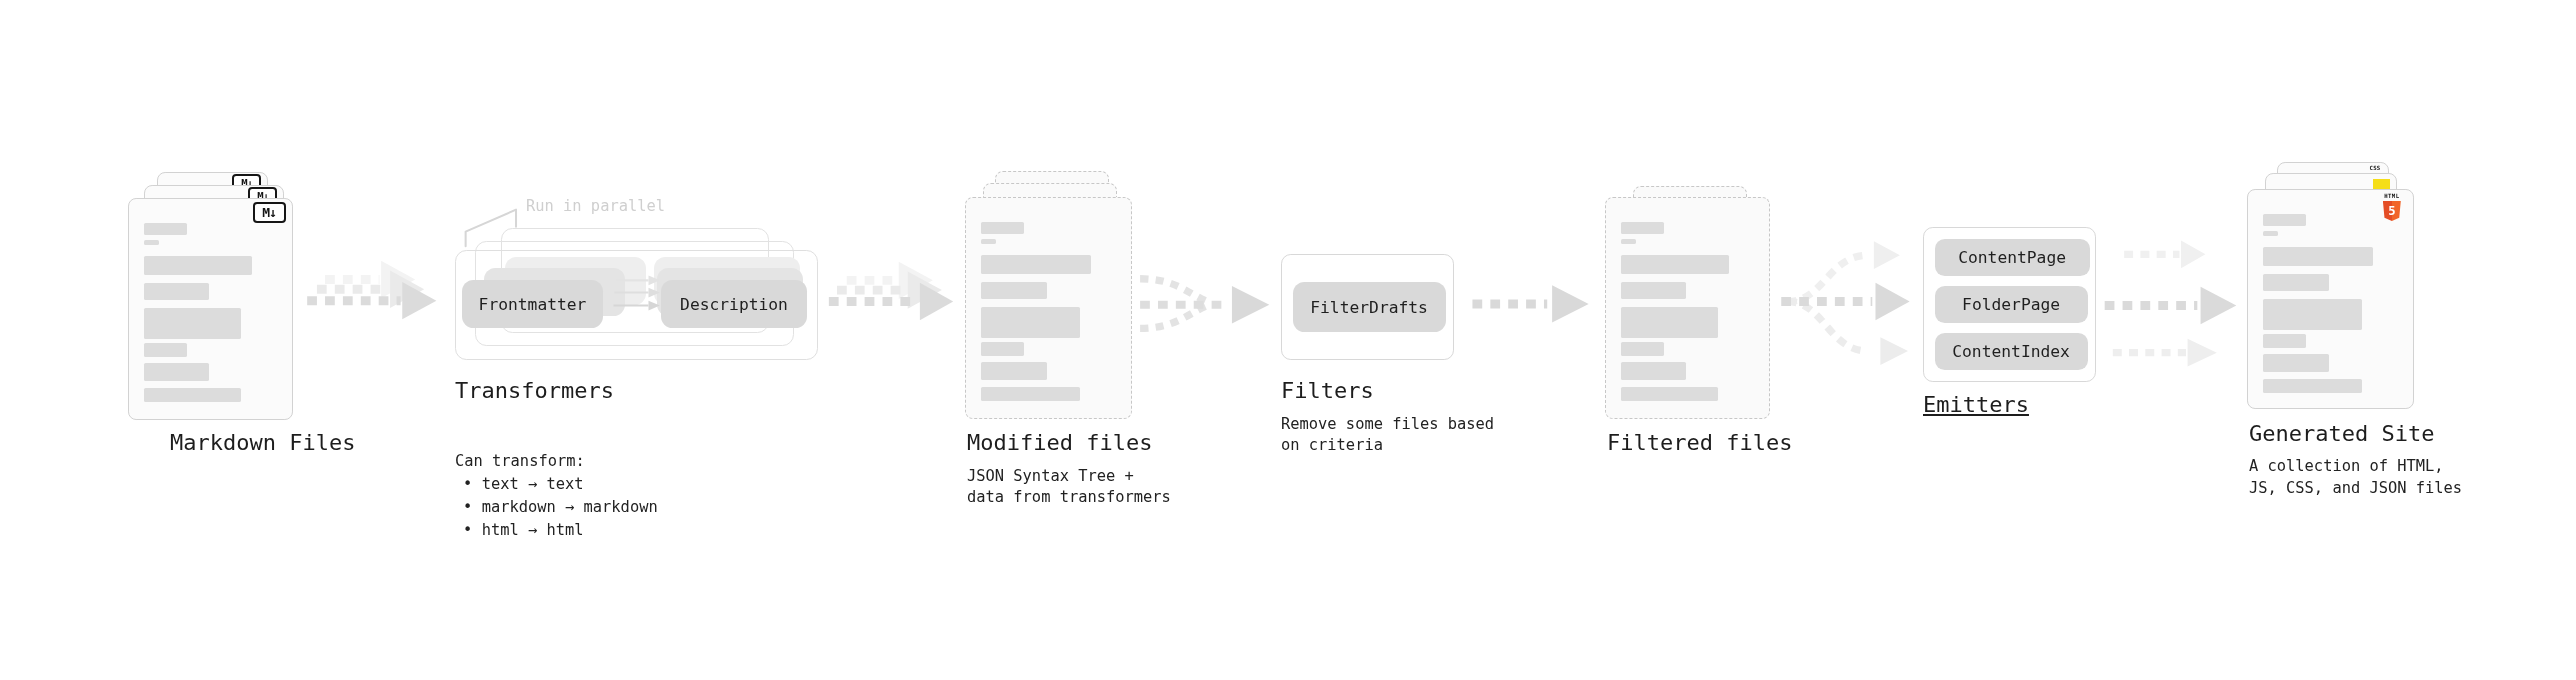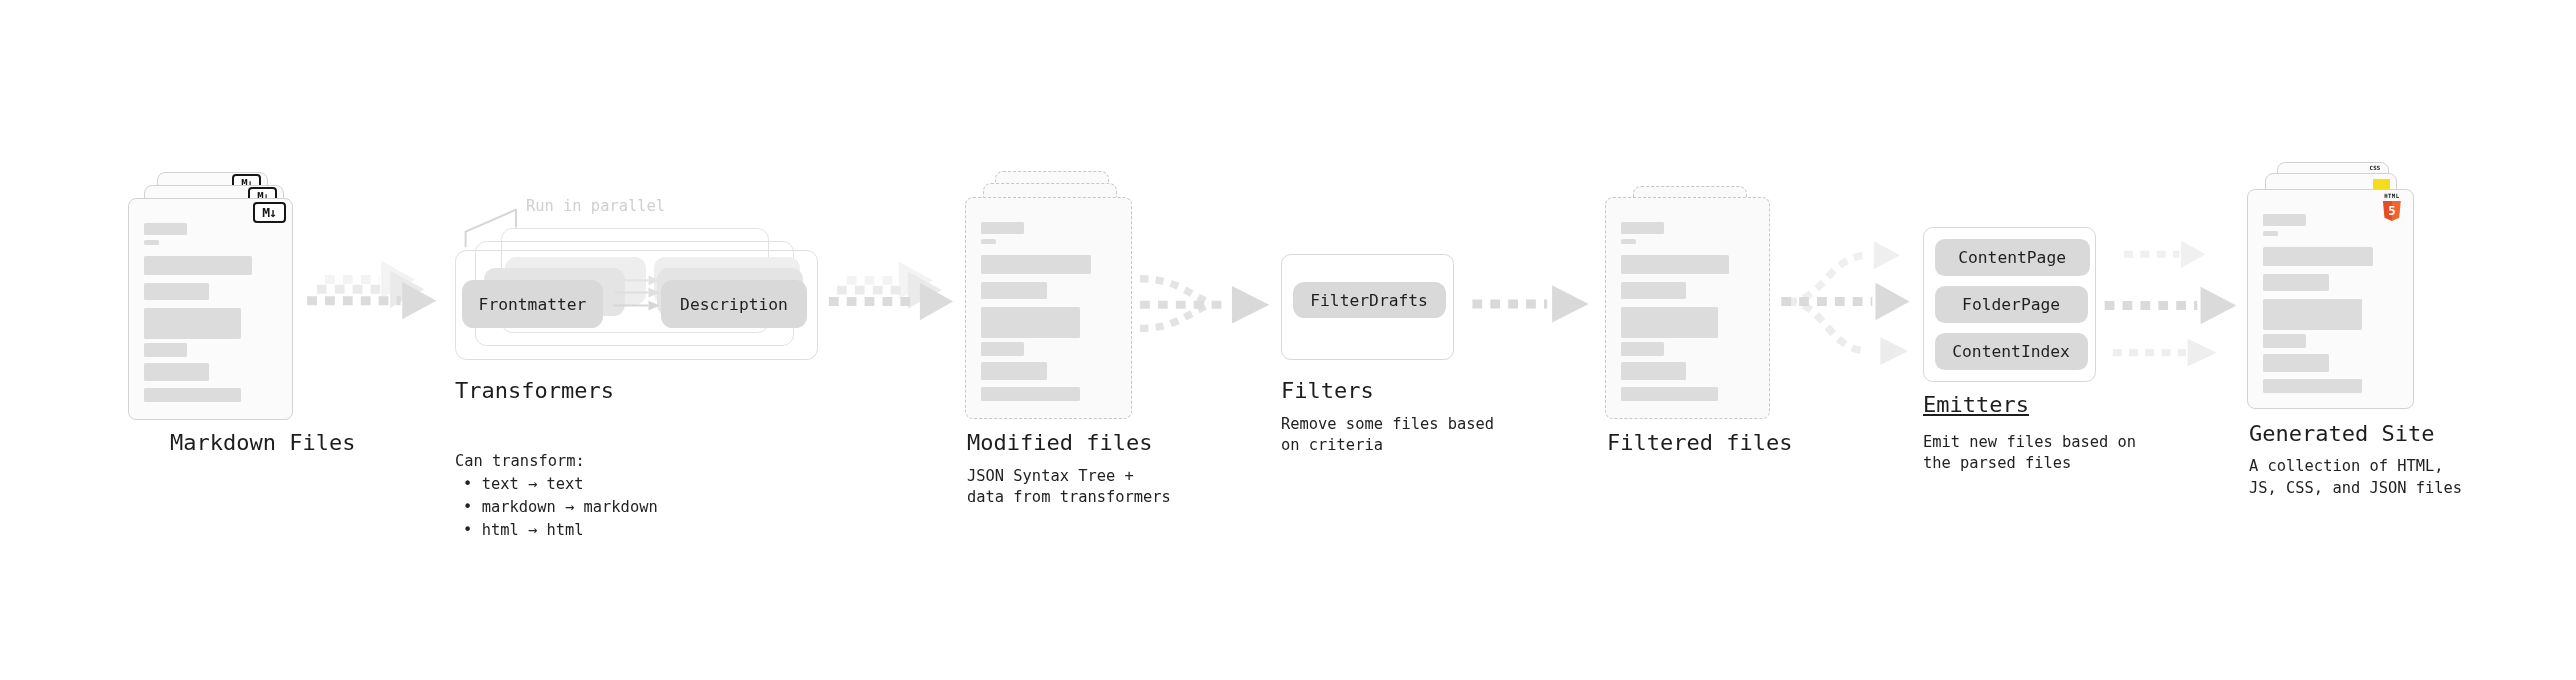--- a/index.html
+++ b/index.html
@@ -124,21 +124,21 @@
         <div class="bar" style="width: 72%; height: 14px; margin-bottom: 0px;"></div>
       </div>
   </div>
   <div class="stage-label" style="left:967px; top:430px;">Modified files</div>
   <div class="stage-desc" style="left:967px; top:466px;">
     <div>JSON Syntax Tree +</div>
     <div>data from transformers</div>
   </div>
 
   <div class="panel-box" style="left:1281px; top:254px; width:173px; height:106px;">
-    <div class="pill" style="left:10.6px; top:27px; width:153px; height:36px;">FilterDrafts</div>
+    <div class="pill" style="left:10.6px; top:27px; width:153px; height:50px;">FilterDrafts</div>
   </div>
   <div class="stage-label" style="left:1281px; top:378px;">Filters</div>
   <div class="stage-desc" style="left:1281px; top:414px;">
     <div>Remove some files based</div>
     <div>on criteria</div>
   </div>
 
   <div class="card dashed" style="left:1633px; top:186px; width:114px; height:222px;"></div>
   <div class="card dashed" style="left:1605px; top:197px; width:165px; height:222px;">
     <div class="skeleton">
@@ -153,24 +153,20 @@
       </div>
   </div>
   <div class="stage-label" style="left:1607px; top:430px;">Filtered files</div>
 
   <div class="panel-box" style="left:1923px; top:227px; width:173px; height:155px;">
     <div class="pill" style="left:10.6px; top:10.6px; width:155px; height:37px; border-radius:9.8px;">ContentPage</div>
     <div class="pill" style="left:10.6px; top:58px; width:153px; height:37px; border-radius:9.8px;">FolderPage</div>
     <div class="pill" style="left:10.6px; top:105px; width:153px; height:37px; border-radius:9.8px;">ContentIndex</div>
   </div>
   <div class="stage-label" style="left:1923px; top:392px;text-decoration:underline;">Emitters</div>
-  <div class="stage-desc" style="left:1923px; top:432px;">
-    <div>Emit new files based on</div>
-    <div>the parsed files</div>
-  </div>
 
   <div class="card" style="left:2277px; top:162px; width:112px; height:220px;">
     <div class="css-badge">
       <span>CSS</span>
       <div class="css-bar"></div>
     </div>
   </div>
   <div class="card" style="left:2265px; top:173px; width:132px; height:220px;">
     <div class="js-badge"></div>
   </div>

